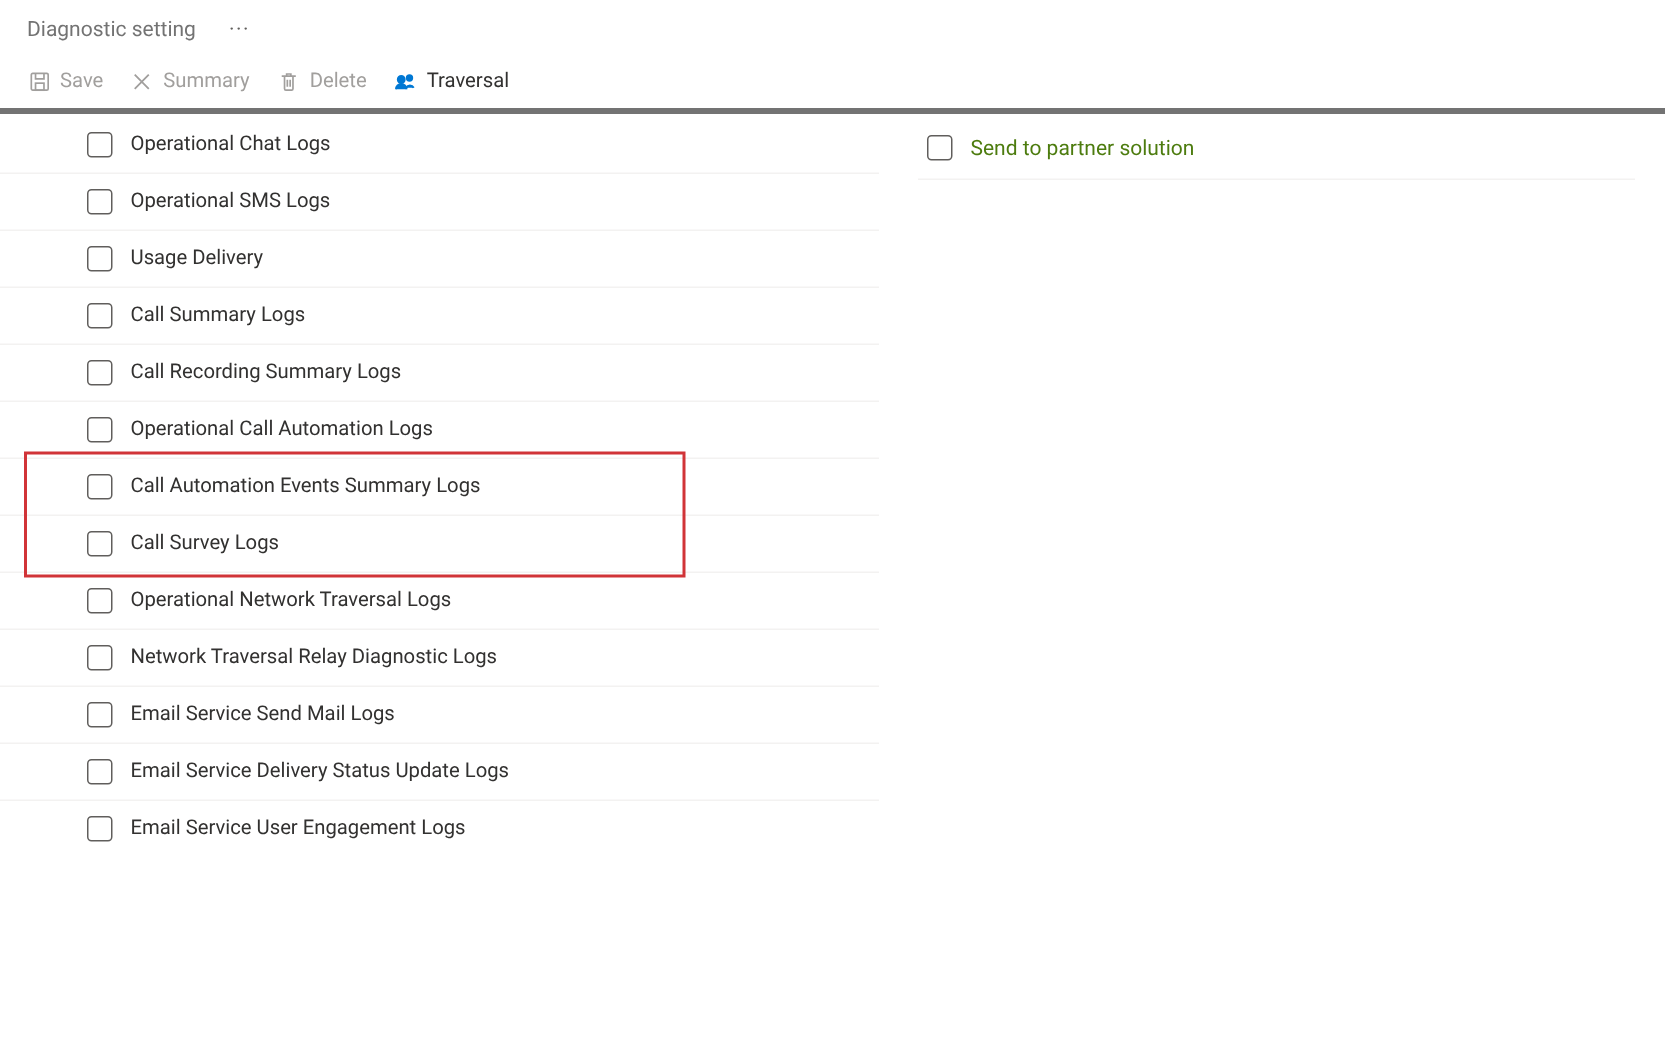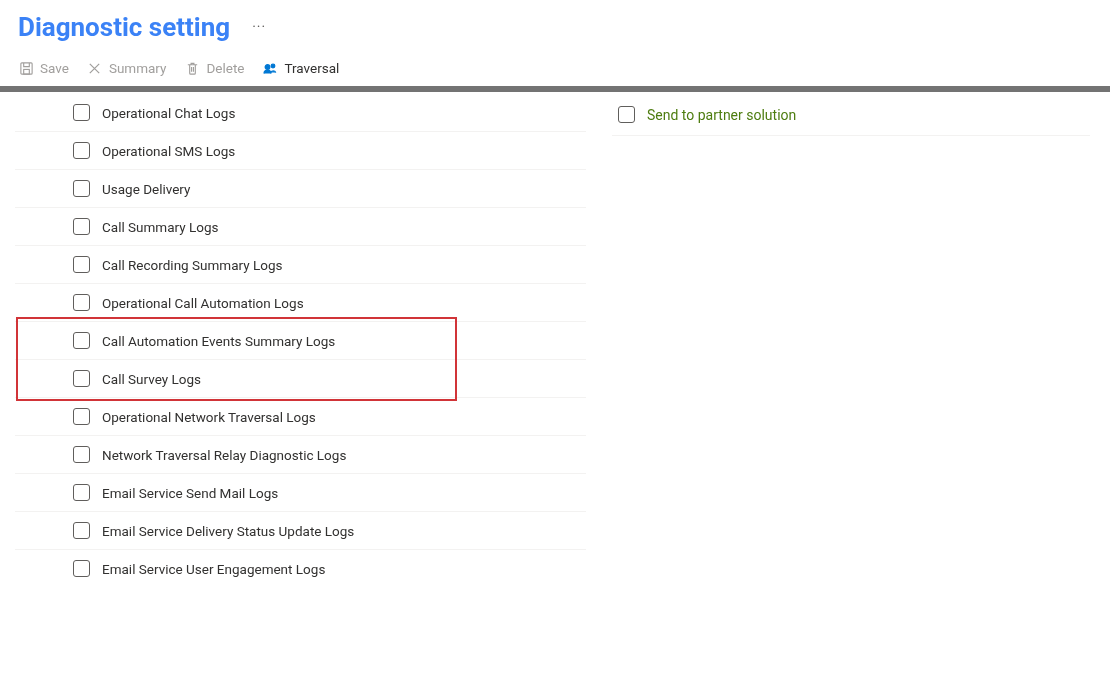--- a/index.html
+++ b/index.html
@@ -11,36 +11,36 @@
       height: 700px;
       overflow: hidden;
       position: relative;
     }
     .header {
       padding: 12px 18px 10px 18px;
       display: flex;
       align-items: center;
     }
     .header h1 {
-      font-size: 26px;
-      font-weight: 700;
-      color: #3b82f6;
+      font-size: 14px;
+      font-weight: 400;
+      color: #737373;
     }
     .more-icon {
       margin-left: 22px;
       color: #605e5c;
       font-size: 14px;
       letter-spacing: 1px;
       cursor: pointer;
     }
     .toolbar {
       display: flex;
       align-items: center;
       padding: 6px 18px 8px 18px;
-      border-bottom: 6px solid #737373;
+      border-bottom: 4px solid #737373;
       gap: 18px;
     }
     .toolbar button {
       display: flex;
       align-items: center;
       gap: 6px;
       background: none;
       border: none;
       font-size: 13.5px;
       color: #a19f9d;
@@ -68,25 +68,24 @@
     }
     .right-col {
       flex: 1;
       padding: 2px 20px 0 26px;
     }
     .log-list {
       position: relative;
     }
     .log-row {
       display: flex;
-      align-items: center;
+      align-items: flex-start;
       padding: 10px 0 10px 58px;
       border-bottom: 1px solid #f3f2f1;
       gap: 12px;
-      margin-left: 15px;
     }
     .log-row:last-child { border-bottom: none; }
     .cb {
       width: 17px;
       height: 17px;
       border: 1.5px solid #605e5c;
       border-radius: 3px;
       background: #fff;
       flex-shrink: 0;
       cursor: pointer;

